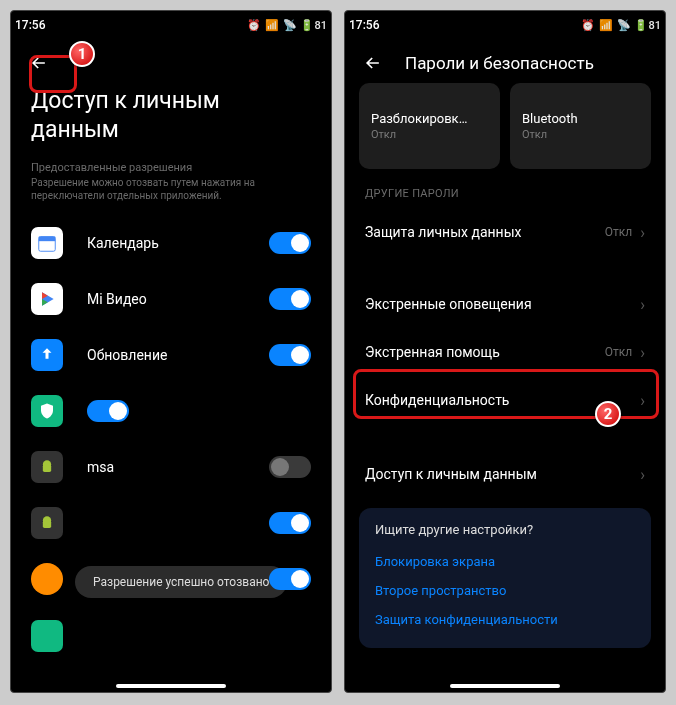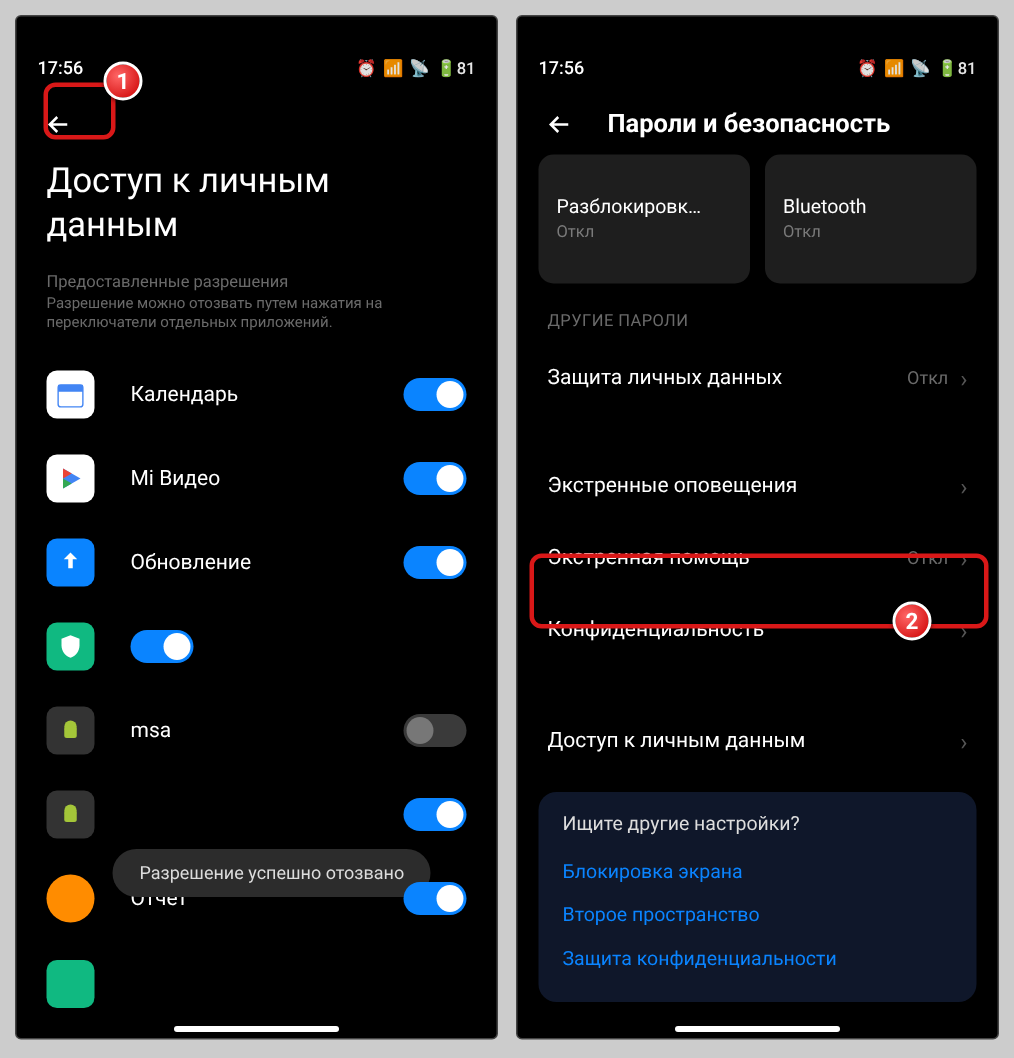--- a/index.html
+++ b/index.html
@@ -20,24 +20,23 @@
     border-radius: 4px;
     position: relative;
     overflow: hidden;
     color: #fff;
   }
   .status-bar {
     height: 28px;
     display: flex;
     justify-content: space-between;
     align-items: center;
-    padding: 0 14px;
+    padding: 0 4px;
     font-size: 12px;
     font-weight: 500;
-    margin-top: 20px;
   }
   .status-right { display: flex; gap: 4px; align-items: center; font-size: 11px; }
   .status-icon { opacity: 0.9; }
   .header-row {
     display: flex;
     align-items: center;
     padding: 10px 14px 6px 14px;
     gap: 18px;
   }
   .back-btn {
@@ -133,21 +132,21 @@
     left: 50%;
     transform: translateX(-50%);
     width: 110px;
     height: 4px;
     background: #fff;
     border-radius: 2px;
   }
   
   .header-title {
     font-size: 17px;
-    font-weight: 700;
+    font-weight: 400;
   }
   .card-row {
     display: flex;
     gap: 10px;
     padding: 0 14px;
   }
   .card {
     flex: 1;
     background: #1e1e1e;
     border-radius: 10px;

